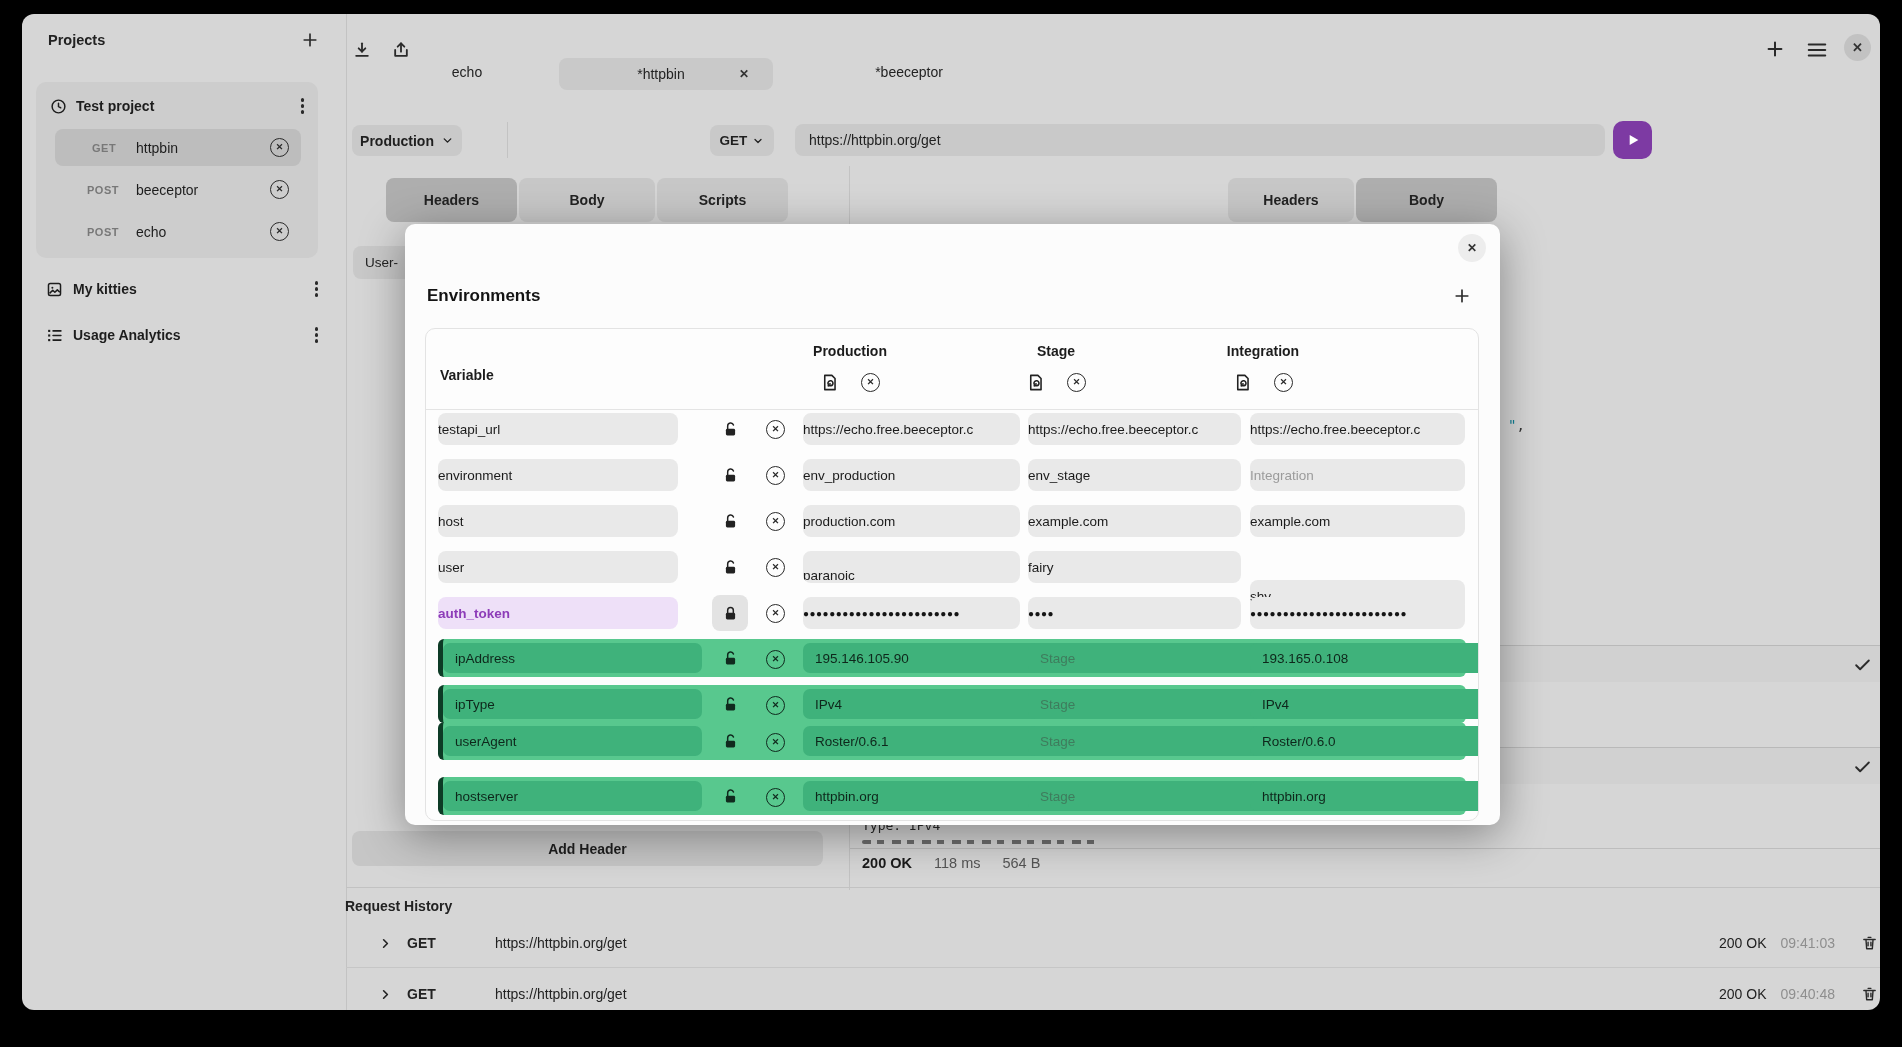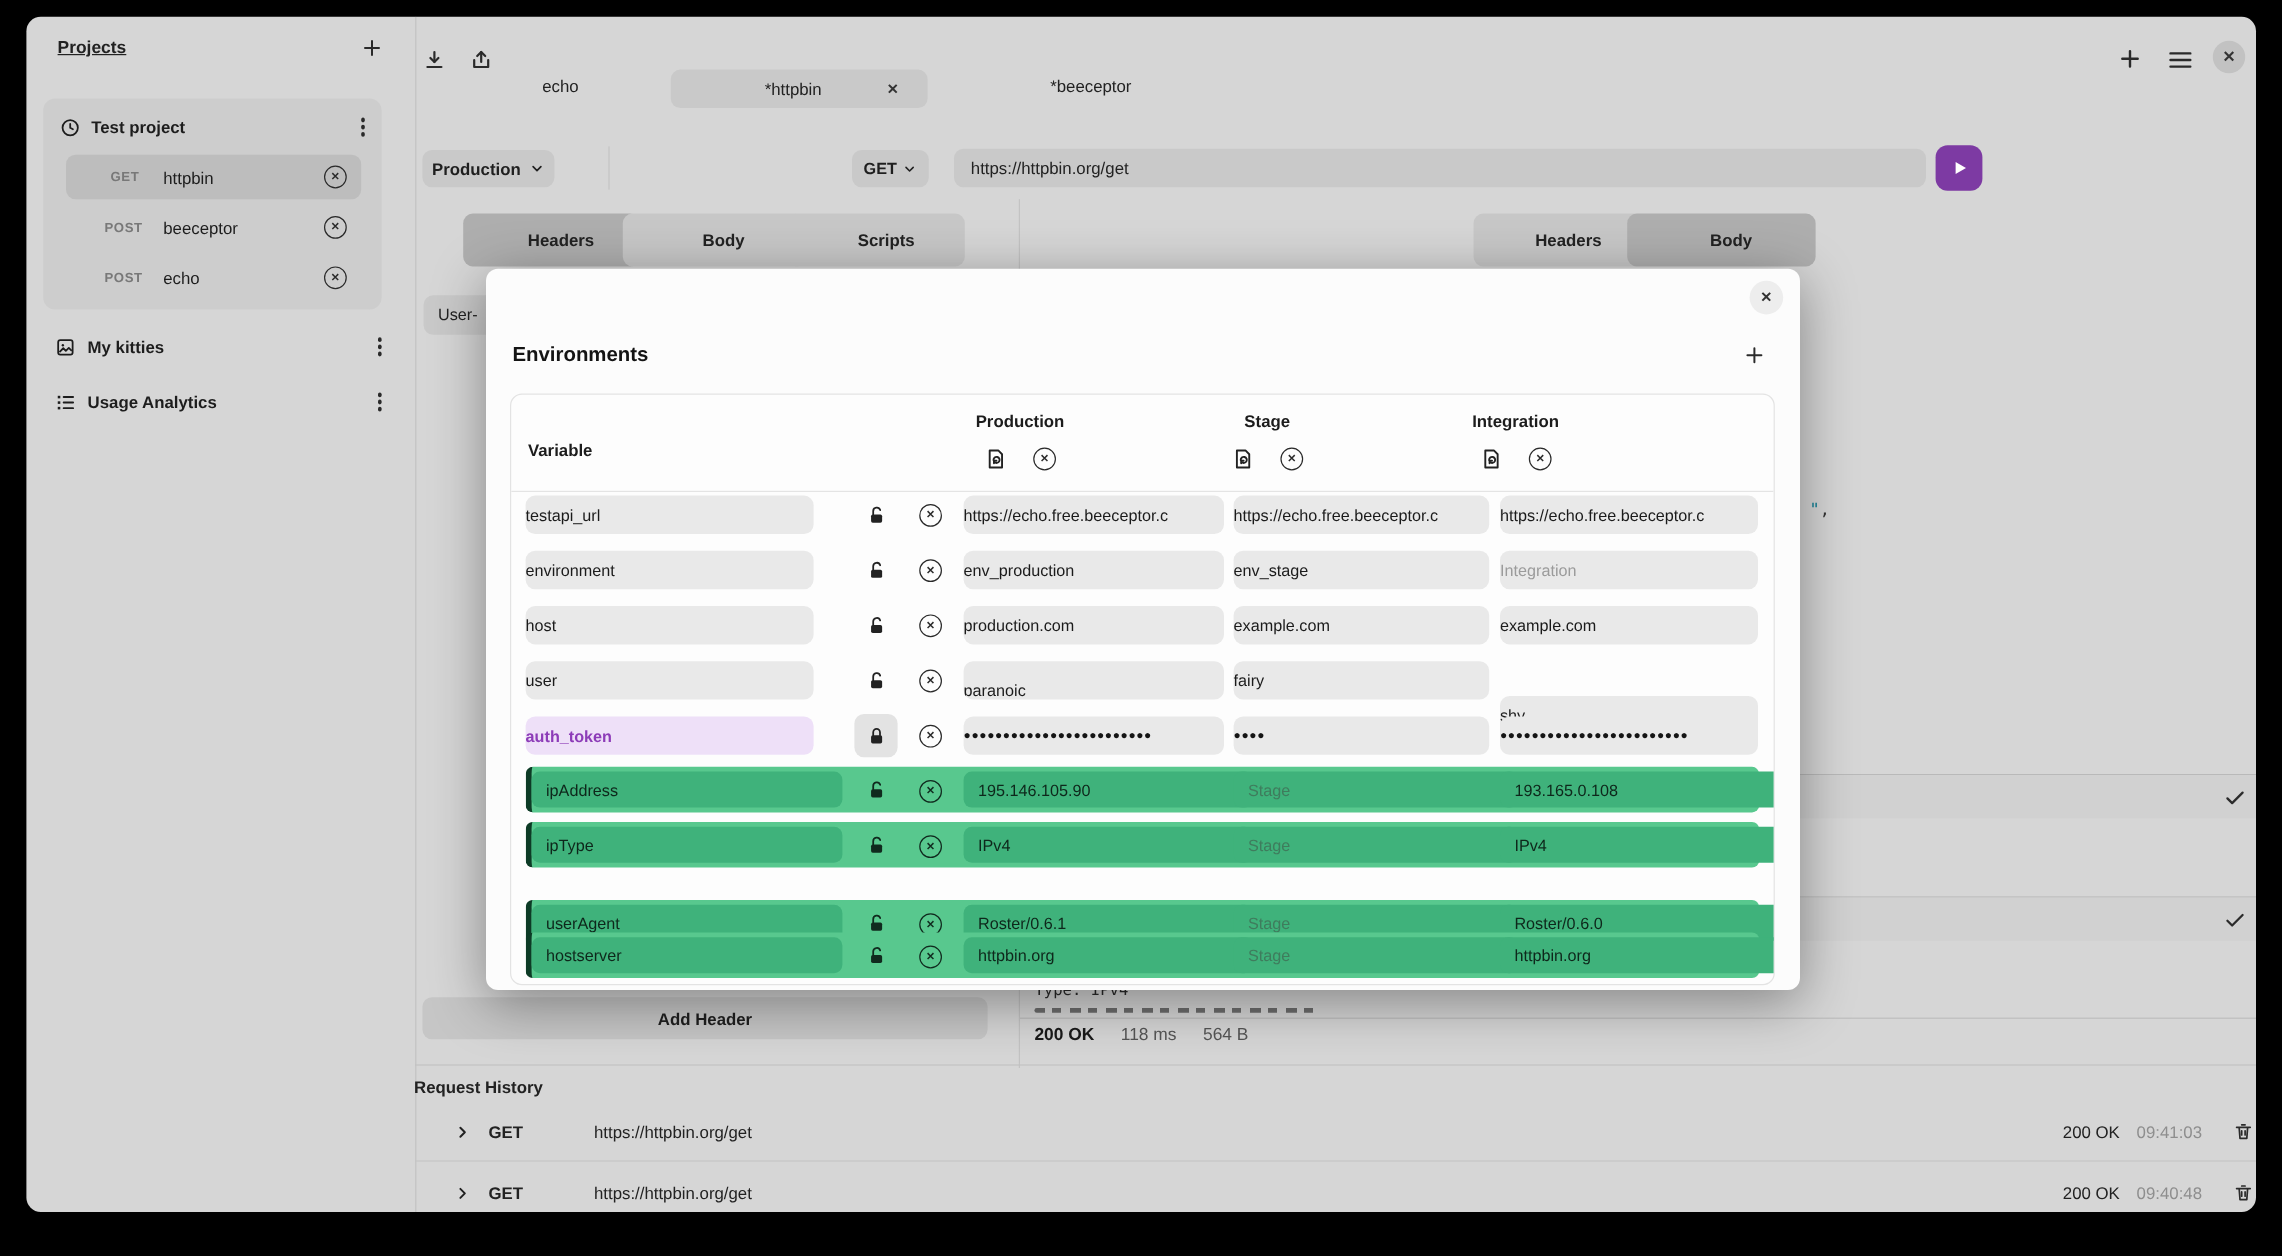--- a/index.html
+++ b/index.html
@@ -7,21 +7,21 @@
   .abs{position:absolute;}
   #window{position:absolute;left:22px;top:14px;width:1858px;height:996px;background:#d6d6d6;
     border-radius:12px;overflow:hidden;}
   .vline{background:#c3c3c3;width:1px;}
   .hline{background:#c4c4c4;height:1px;}
   .bold{font-weight:bold;}
   .txt{color:#222;font-size:14px;}
   .btn-gray{background:#c9c9c9;border-radius:8px;display:flex;align-items:center;justify-content:center;
     font-weight:bold;font-size:14px;color:#1f1f1f;gap:7px;}
   .tab{border-radius:8px;display:flex;align-items:center;justify-content:center;font-weight:bold;
-    font-size:14px;color:#222;background:#c7c7c7;padding-left:16px;}
+    font-size:14px;color:#222;background:#c7c7c7;}
   .tab.active{background:#aeaeae;}
   .inp{background:#e9e9e9;border-radius:8px;font-size:13.5px;color:#1b1b1b;display:flex;
     align-items:center;padding:0 0;white-space:nowrap;overflow:hidden;}
   .ph{color:#9b9b9b;}
   .cx{width:17px;height:17px;border:1.7px solid #2a2a2a;border-radius:50%;display:flex;
     align-items:center;justify-content:center;color:#2a2a2a;flex:none;}
   .cx::before{content:"✕";font-size:9px;font-weight:bold;line-height:1;}
   .kebab{display:flex;flex-direction:column;gap:2.5px;}
   .kebab i{width:3.5px;height:3.5px;border-radius:50%;background:#2a2a2a;}
   .sideitem{display:flex;align-items:center;font-size:14px;color:#1d1d1d;}
@@ -87,21 +87,21 @@
       <svg width="22" height="18" viewBox="0 0 24 18" fill="none" stroke="#2a2a2a" stroke-width="2.2" stroke-linecap="round">
           <path d="M3 3h18M3 9h18M3 15h18"></path>
         </svg>
     </span>
   </div>
   <div class="abs" style="left:1822px;top:20px;width:27px;height:27px;background:#c2c2c2;border-radius:50%;
        display:flex;align-items:center;justify-content:center;font-size:13px;font-weight:bold;color:#333;">
     <span>✕</span>
   </div>
 
-  <div class="abs txt bold" style="left:26px;top:18px;font-size:14.5px;text-decoration:underline;">Projects</div>
+  <div class="abs txt bold" style="left:26px;top:18px;font-size:14.5px;">Projects</div>
   <div class="abs" style="left:278px;top:16px;">
     <span>
       <svg width="20" height="20" viewBox="0 0 24 24" fill="none" stroke="#2a2a2a" stroke-width="2" stroke-linecap="round">
           <path d="M12 5v14M5 12h14"></path>
         </svg>
     </span>
   </div>
 
   <div class="abs" style="left:14px;top:68px;width:282px;height:176px;background:#cdcdcd;border-radius:10px;">
     <div class="abs sideitem" style="left:14px;top:12px;width:254px;height:24px;">
@@ -507,21 +507,21 @@
           <span>IPv4</span>
         </div>
       <div class="ginp gph" style="left:585px;width:213px;">
           <span>Stage</span>
         </div>
       <div class="ginp" style="left:807px;width:215px;">
           <span>IPv4</span>
         </div>
     </div>
 
-    <div class="greenrow" style="top:421px;">
+    <div class="greenrow" style="top:393px;">
       <div class="ginp" style="left:0px;width:235px;">
           <span>userAgent</span>
         </div>
       <div class="lockwrap" style="left:269px;top:1px;">
           <svg width="17" height="17" viewBox="0 0 24 24">
             <path d="M8 11V7a4.2 4.2 0 0 1 8.2-1.3" fill="none" stroke="#102a1e" stroke-width="2.1" stroke-linecap="round"></path>
             <rect x="5.5" y="11" width="13" height="9.5" rx="2" fill="#102a1e"></rect>
           </svg>
         </div>
       <span class="cx abs" style="left:323px;top:11px;border-color:#102a1e;color:#102a1e;"></span>

